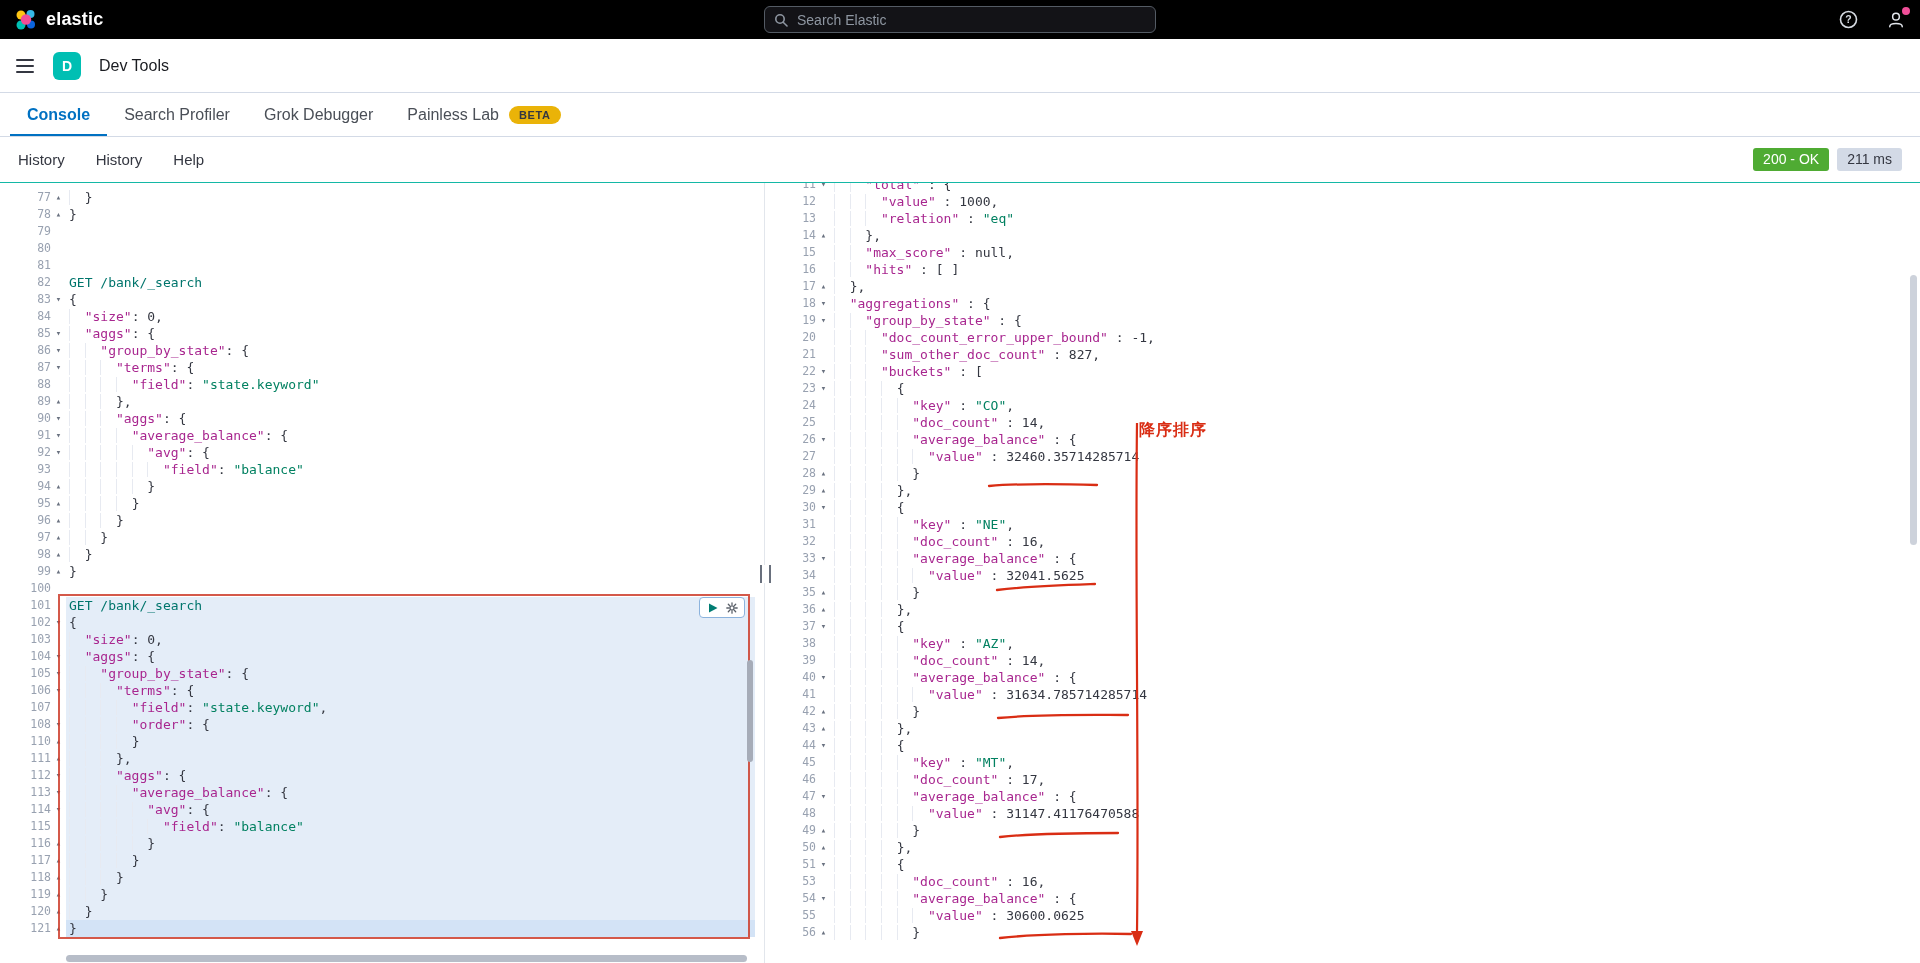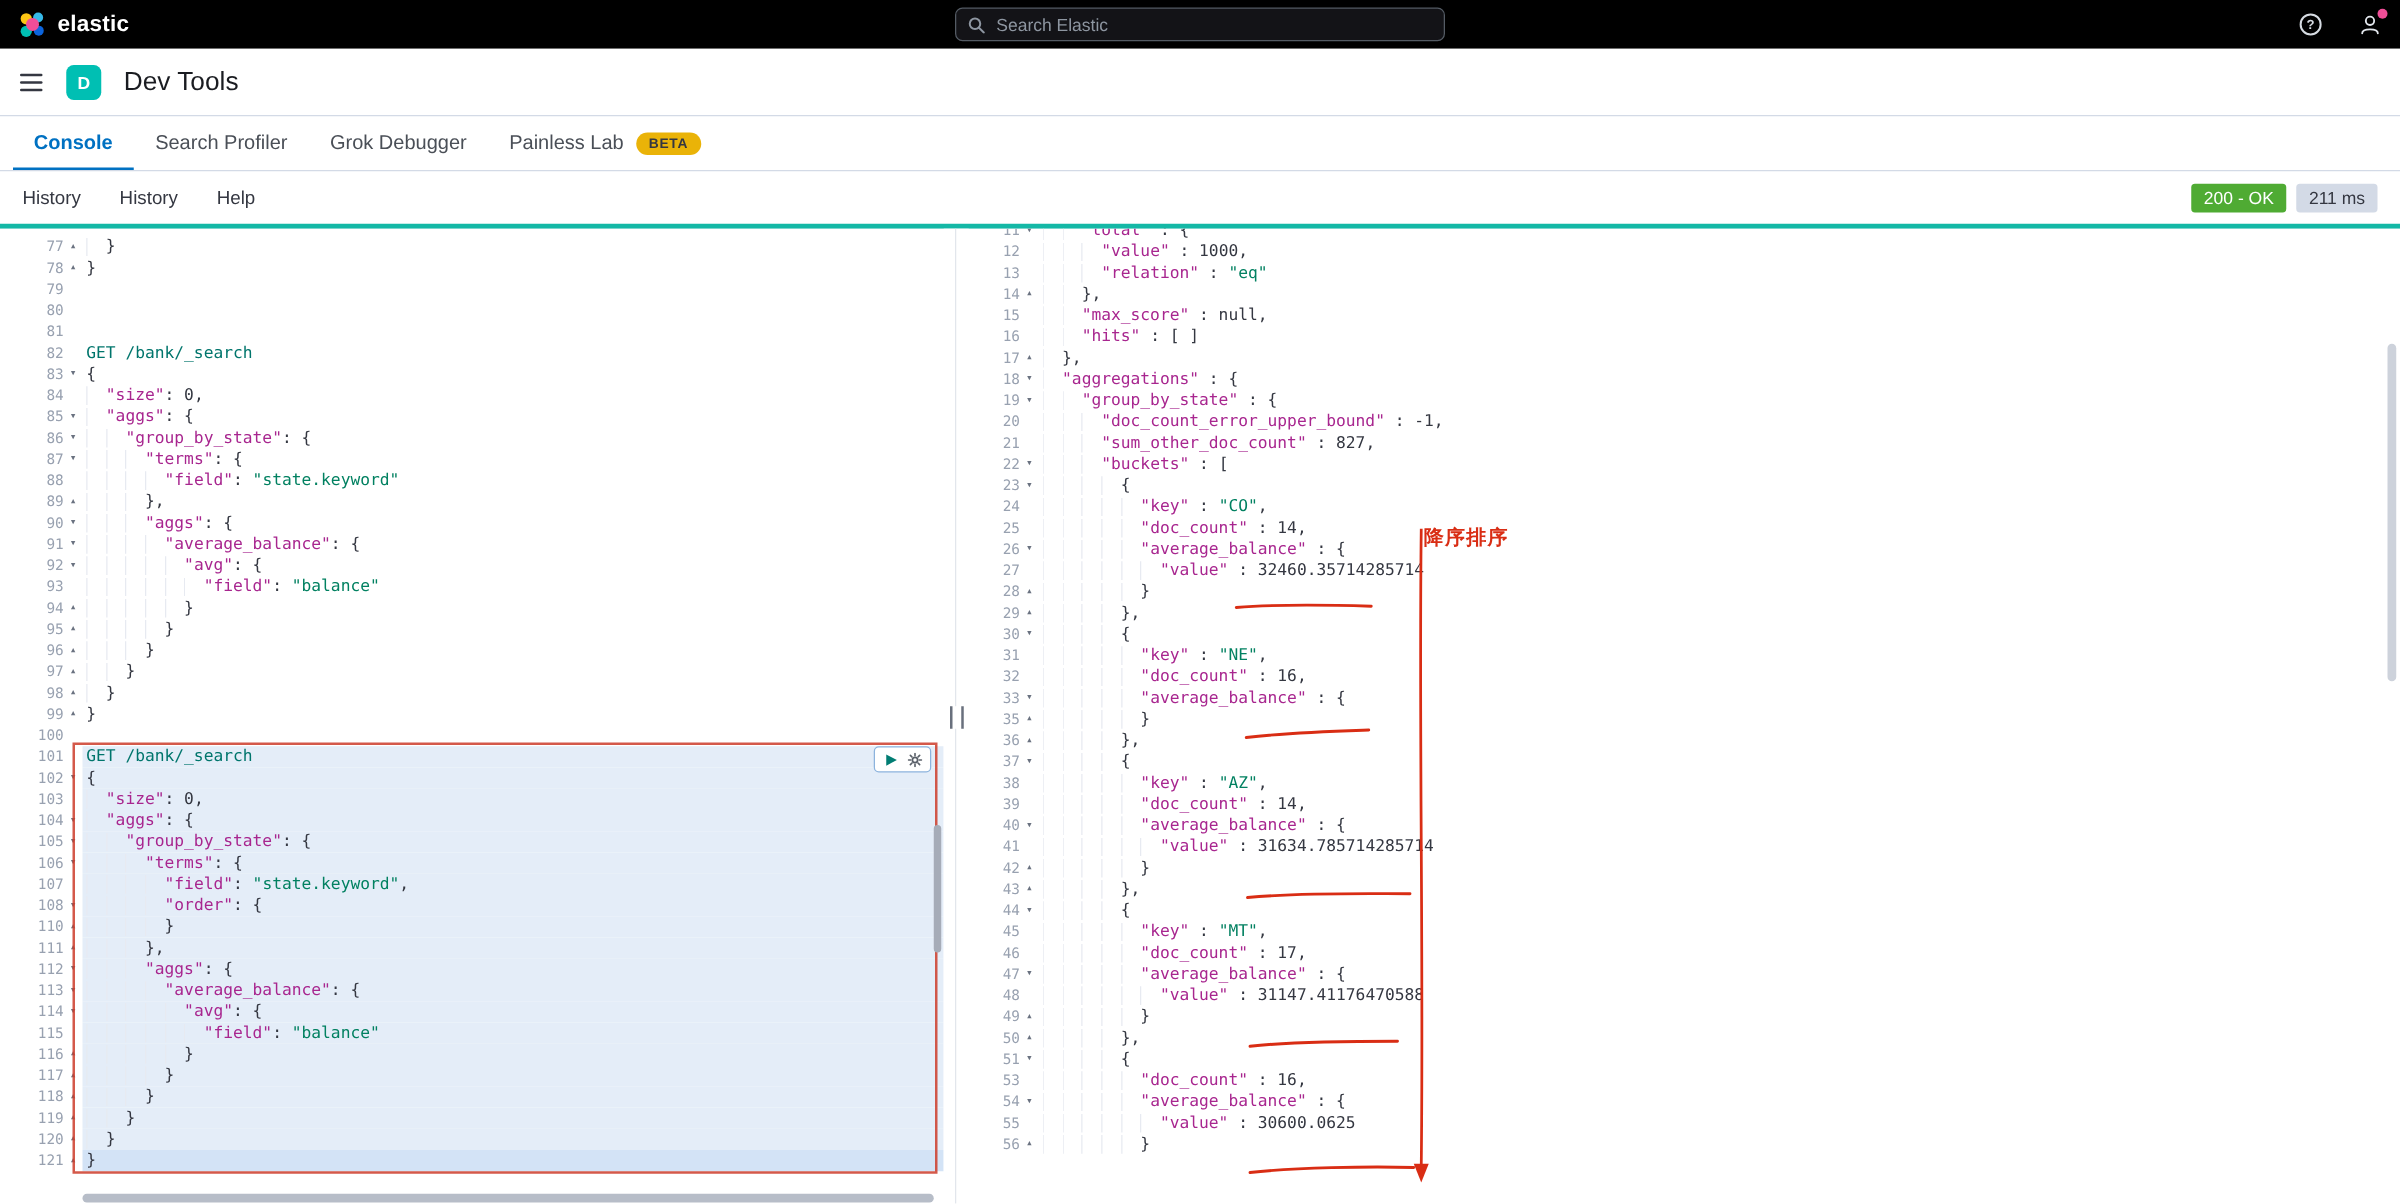--- a/index.html
+++ b/index.html
@@ -20,31 +20,31 @@
   .hdr-right{width:260px;display:flex;justify-content:flex-end;align-items:center;gap:28px;}
   .hdr-icon{position:relative;display:flex;align-items:center;cursor:pointer;}
   .alert-dot{position:absolute;top:-3px;right:-4px;width:8px;height:8px;border-radius:50%;background:#f04e98;}
 
   
   .crumbbar{height:54px;background:#fff;border-bottom:1px solid #d3dae6;display:flex;align-items:center;
             padding:0 15px;gap:18px;box-sizing:border-box;}
   .hamburger{cursor:pointer;display:flex;align-items:center;}
   .space-badge{width:28px;height:28px;border-radius:6px;background:#00bfb3;color:#fff;font-weight:700;
                font-size:14px;display:flex;align-items:center;justify-content:center;cursor:pointer;}
-  .crumb-title{font-size:21px;color:#1a1c21;}
+  .crumb-title{font-size:16px;color:#1a1c21;}
 
   
   .tabsbar{height:44px;border-bottom:1px solid #d3dae6;display:flex;align-items:stretch;padding:0 10px;box-sizing:border-box;}
   .tab{display:flex;align-items:center;padding:0 17px;font-size:16px;color:#4a4f57;cursor:pointer;gap:10px;}
   .tab.active{color:#0071c2;box-shadow:inset 0 -2px 0 #0071c2;font-weight:600;}
   .beta{background:#eab308;color:#343741;font-size:11px;font-weight:700;letter-spacing:.6px;
         padding:3px 10px;border-radius:10px;}
 
   
-  .menubar{height:46px;border-bottom:4px solid #14b8a6;display:flex;align-items:center;
+  .menubar{height:46px;border-bottom:1px solid #14b8a6;display:flex;align-items:center;
            padding:0 18px;gap:31px;font-size:15px;color:#343741;box-sizing:border-box;}
   .menu-item{cursor:pointer;}
   .menubar .spacer{flex:1;}
   .badges{display:flex;gap:8px;align-items:flex-end;margin-left:32px;}
   .badge{font-size:14px;padding:3px 10px;border-radius:3px;line-height:17px;}
   .badge.ok{background:#4fab33;color:#fff;font-weight:500;}
   .badge.ms{background:#d3dae6;color:#343741;}
 
   
   .editors{position:absolute;top:183px;left:0;right:0;bottom:0;display:flex;background:#fff;
@@ -662,20 +662,27 @@
           </div>
           <div class="row">
             <span class="gut">
               <span class="ln">33</span>
               <span class="fold">▾</span>
             </span>
             <span class="code"><span class="ig">  </span><span class="ig">  </span><span class="ig">  </span><span class="ig">  </span><span class="ig">  </span><span class="tk-k">"average_balance"</span><span class="tk-p"> : {</span></span>
           </div>
           <div class="row">
             <span class="gut">
+              <span class="ln">34</span>
+              <span class="fold"></span>
+            </span>
+            <span class="code"><span class="ig">  </span><span class="ig">  </span><span class="ig">  </span><span class="ig">  </span><span class="ig">  </span><span class="ig">  </span><span class="tk-k">"value"</span><span class="tk-p"> : </span><span class="tk-n">32041.5625</span></span>
+          </div>
+          <div class="row">
+            <span class="gut">
               <span class="ln">35</span>
               <span class="fold">▴</span>
             </span>
             <span class="code"><span class="ig">  </span><span class="ig">  </span><span class="ig">  </span><span class="ig">  </span><span class="ig">  </span><span class="tk-p">}</span></span>
           </div>
           <div class="row">
             <span class="gut">
               <span class="ln">36</span>
               <span class="fold">▴</span>
             </span>

